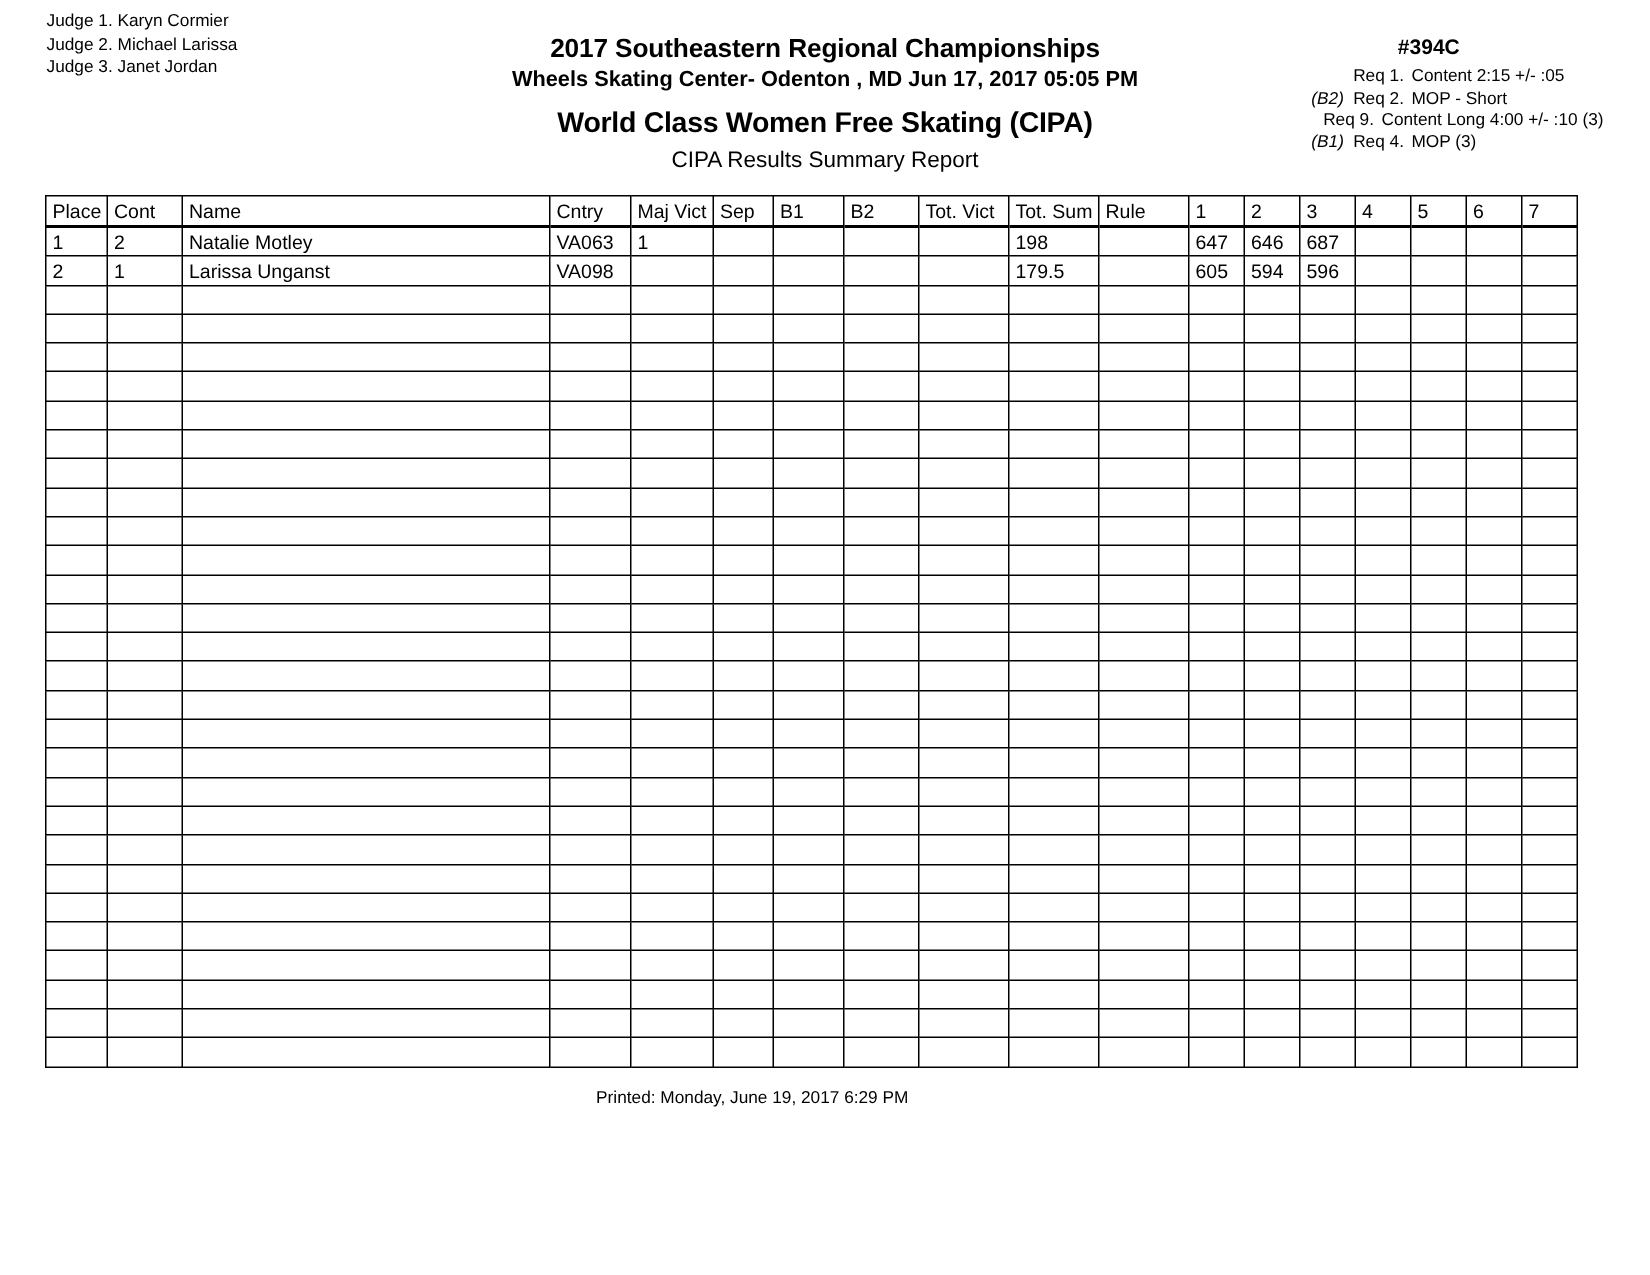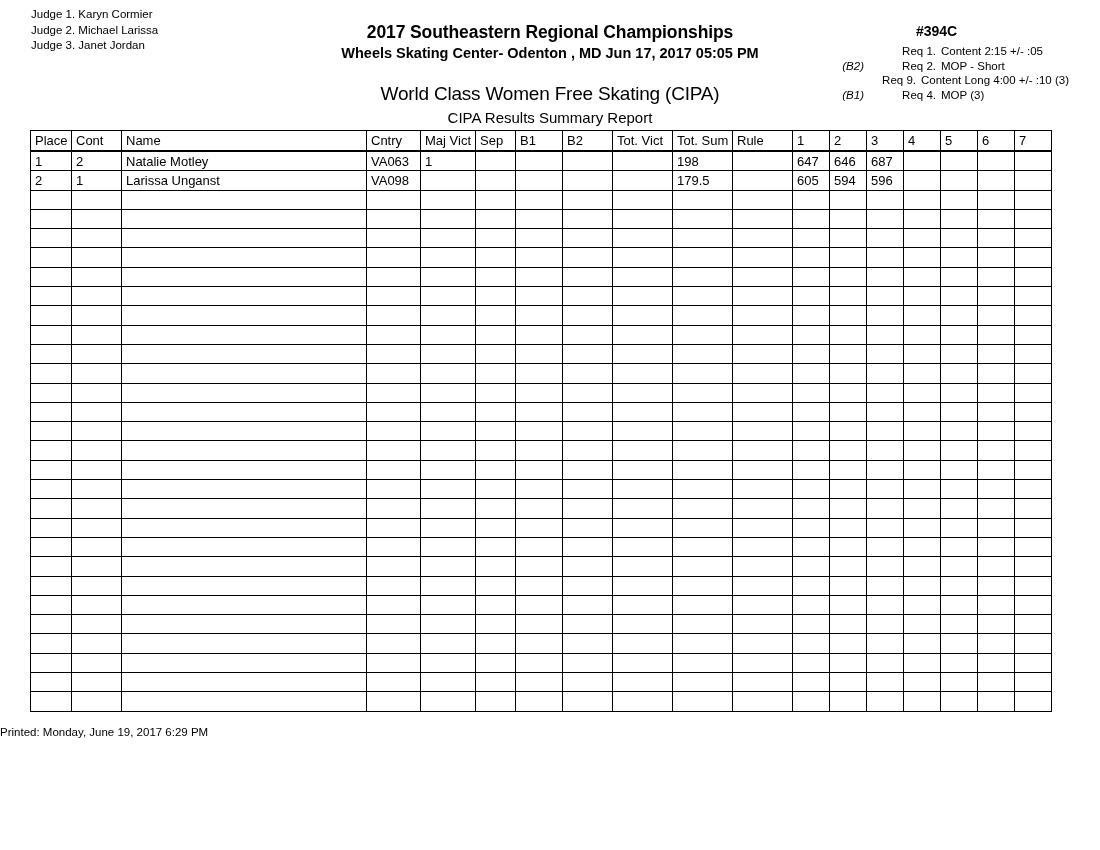--- a/index.html
+++ b/index.html
@@ -45,23 +45,23 @@
     line-height: 21px;
   }
   #venue-line {
     font-size: 14.5px;
     font-weight: bold;
     line-height: 19px;
     margin-top: 1px;
   }
   #category-title {
     font-size: 19px;
-    font-weight: normal;
+    font-weight: bold;
     line-height: 24px;
-    margin-top: 19px;
+    margin-top: 8px;
     letter-spacing: -0.2px;
   }
   #report-subtitle {
     font-size: 15px;
     font-weight: normal;
     line-height: 20px;
     margin-top: 2px;
   }
 
   
@@ -88,21 +88,20 @@
   }
   .req-prefix {
     width: 34px;
     text-align: center;
     flex: none;
     font-style: italic;
   }
   .req-label {
     flex: none;
     padding-right: 5px;
-    margin-left: 32px;
   }
   .req-text {
     flex: none;
     text-align: left;
     min-width: 128px;
   }
 
   
   #results-table {
     position: absolute;
@@ -131,21 +130,21 @@
   
   .c-place, .c-cont, .c-judge { text-align: center; padding-left: 0; }
   thead .c-place, thead .c-cont { text-align: center; }
 
   
   #print-footer {
     position: absolute;
     left: 0;
     top: 726px;
     width: 1100px;
-    text-align: left;
+    text-align: center;
     font-size: 11.5px;
     padding-right: 97px;
     box-sizing: border-box;
   }
 </style>
 </head>
 <body>
 
 <div id="judges-block">
   <span class="judge-line">

